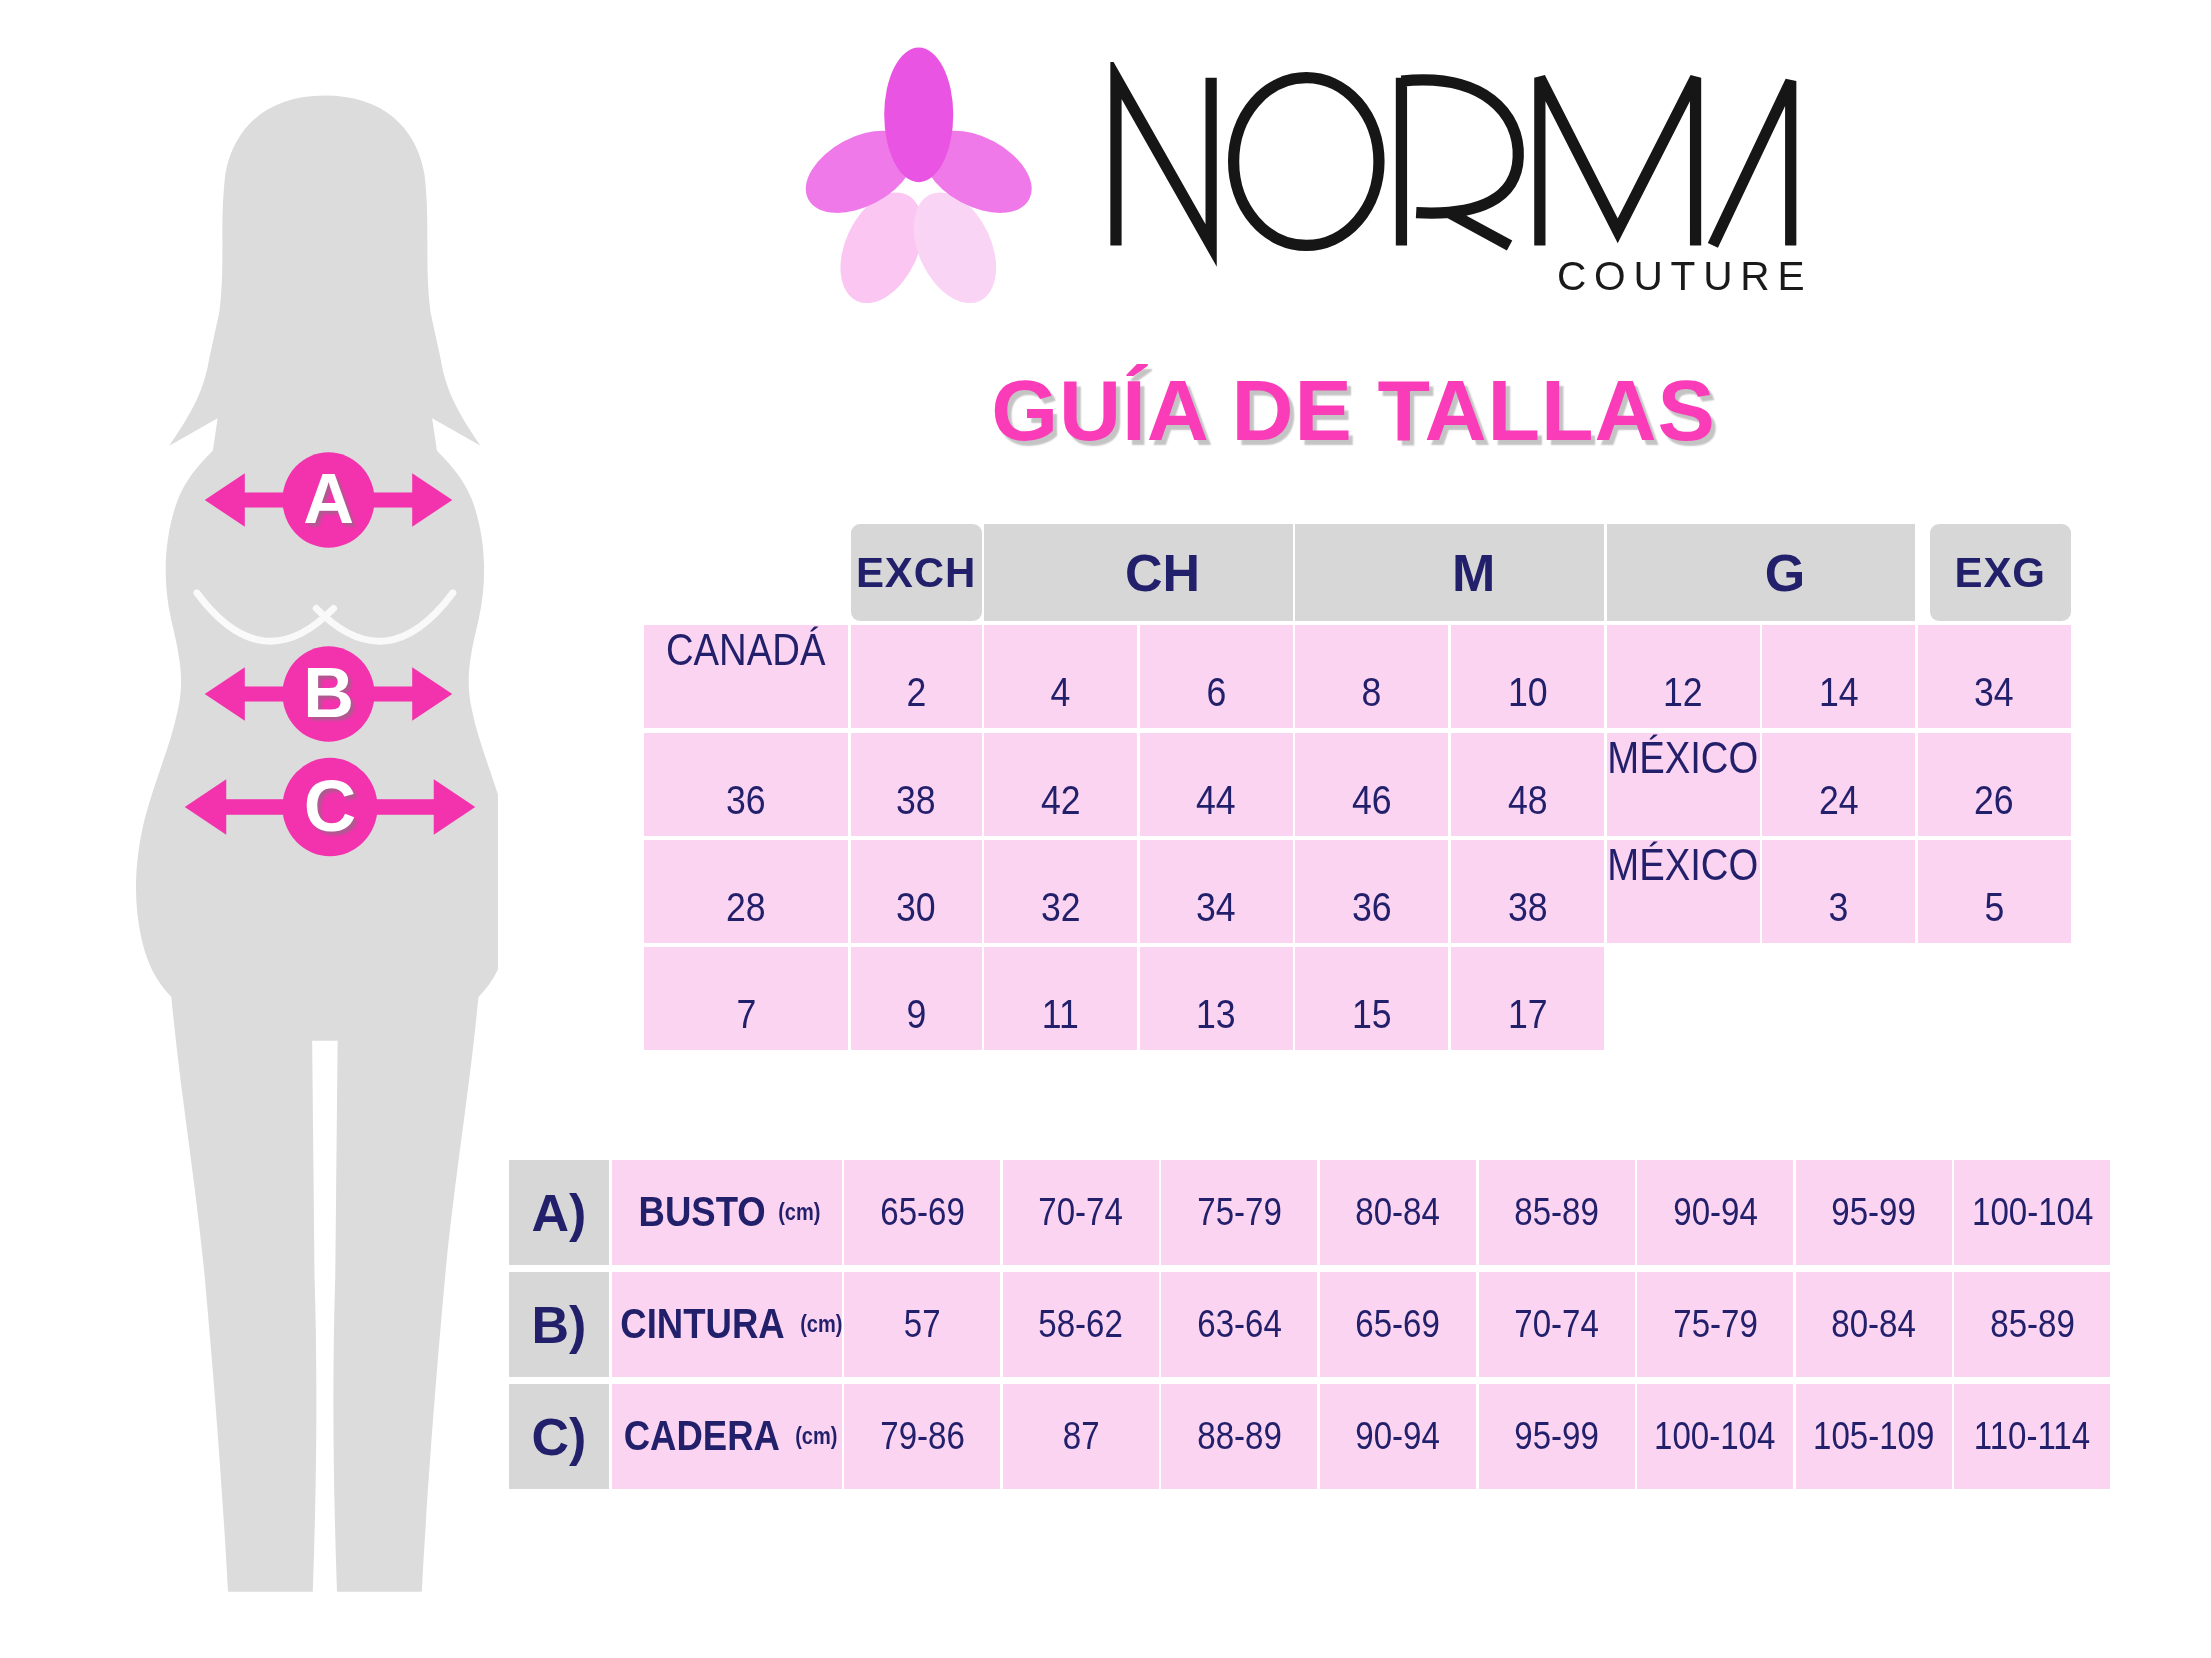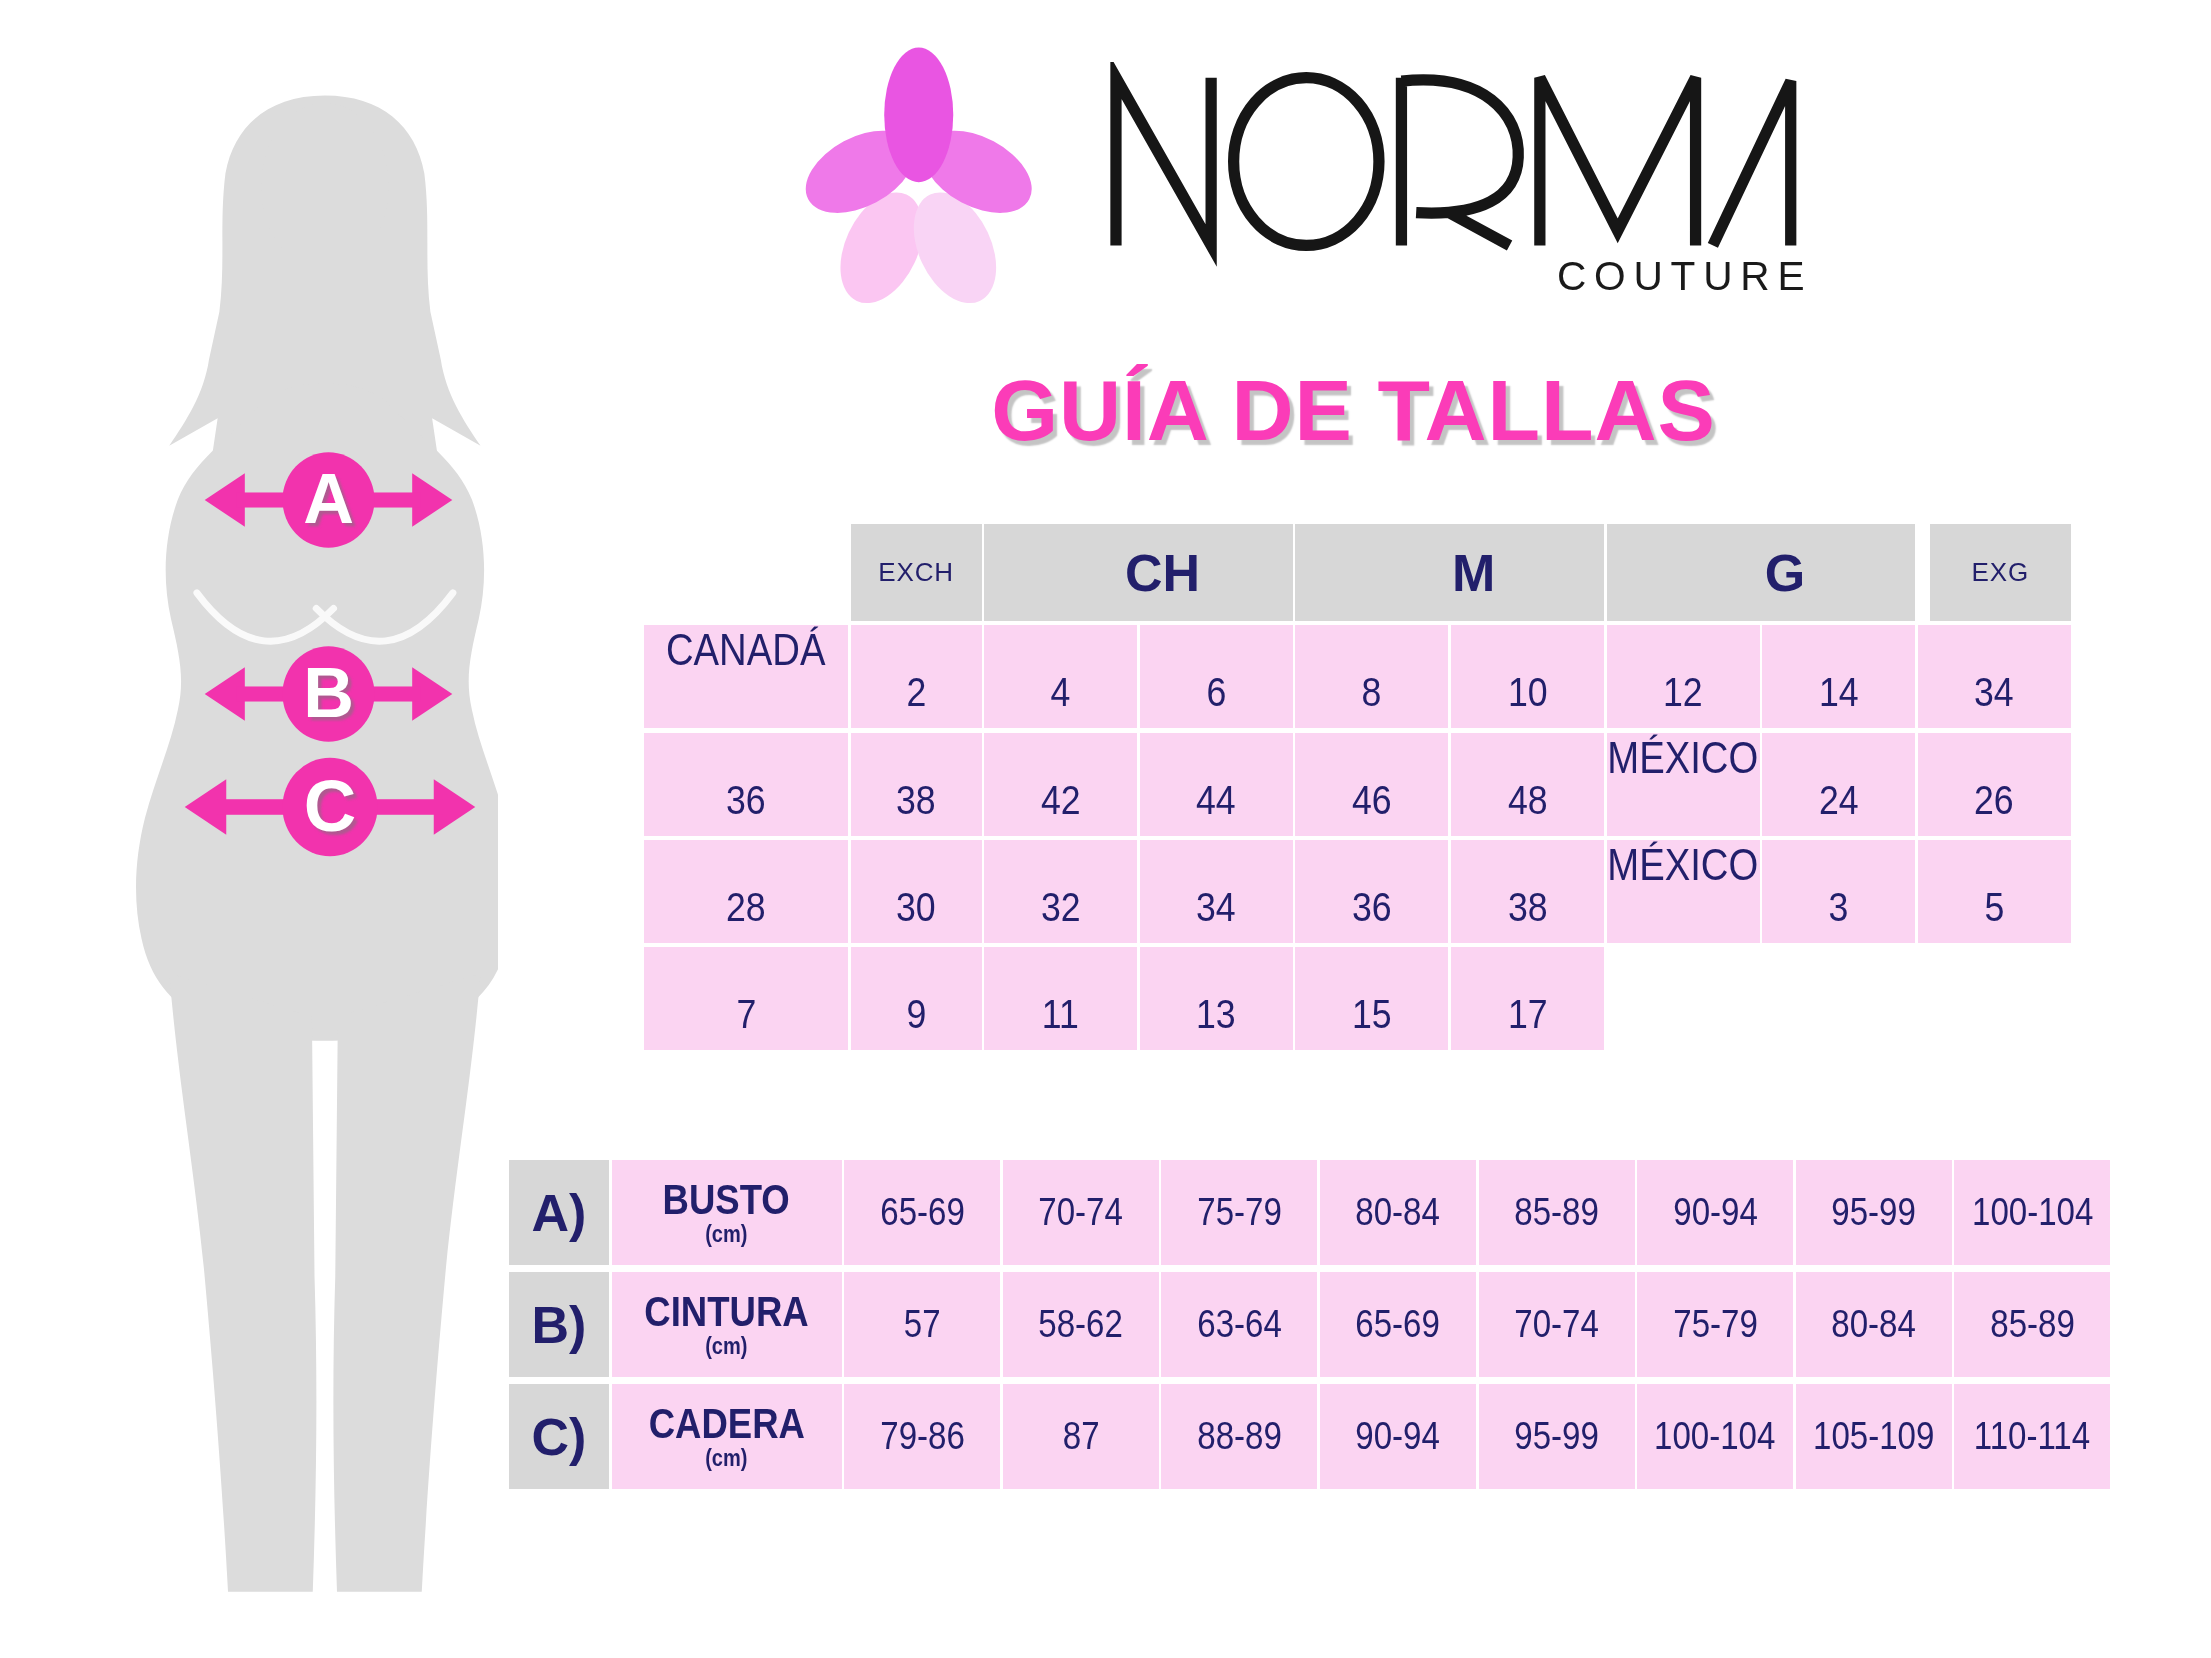--- a/index.html
+++ b/index.html
@@ -28,38 +28,38 @@
   .cell { display:flex; align-items:center; justify-content:center; color:#221f6b; }
   .pink { background:#fbd4f2; }
   .gray { background:#d7d7d7; }
   .cond { display:inline-block; transform:scaleX(0.87); white-space:nowrap; }
   #size-table {
     position:absolute; left:644px; top:524px; display:grid;
     grid-template-columns:204px 131px 153px 153px 153px 153px 153px 153px 153px;
     grid-template-rows:97px 103px 103px 103px 103px;
     gap:4.3px 2.6px;
   }
-  #size-table .hsmall { font-size:26px; font-weight:normal; letter-spacing:0.9px; }
+  #size-table .hsmall { font-size:42px; font-weight:bold; letter-spacing:0.9px;border-radius:9px; }
   #size-table .hbig   { font-size:52px; font-weight:bold;padding-left:48px; }
   .h-spacer { grid-column:1; grid-row:1; }
   .h-exch { grid-column:2; grid-row:1; }
   .h-ch { grid-column:3 / span 2; grid-row:1; }
   .h-m  { grid-column:5 / span 2; grid-row:1; }
   .h-g  { grid-column:7 / span 2; grid-row:1; }
   .h-exg{ grid-column:9; grid-row:1;margin-left:12px; }
   #size-table .lbl { font-size:44px; align-items:flex-start; padding-bottom:12px; }
   #size-table .num { font-size:41px; align-items:flex-end; padding-bottom:12px; }
   #measure-table {
     position:absolute; left:509px; top:1160px; display:grid;
     grid-template-columns:100px 230px 156px 156px 156px 156px 156px 156px 156px 156px;
     grid-template-rows:105px 105px 105px;
     gap:7px 2.6px;
   }
   #measure-table .key { font-size:52px; font-weight:bold; }
-  #measure-table .mlabel { flex-direction:column; line-height:1.05; }
+  #measure-table .mlabel { flex-direction:row; line-height:1.05; }
   #measure-table .mname { font-size:42px; font-weight:bold; }
   #measure-table .munit { font-size:23px; font-weight:bold; }
   #measure-table .val { font-size:38px; }
 </style>
 </head>
 <body>
 
 <div class="canvas">
 
   <svg class="silhouette" viewBox="0 0 520 1790" aria-hidden="true">

